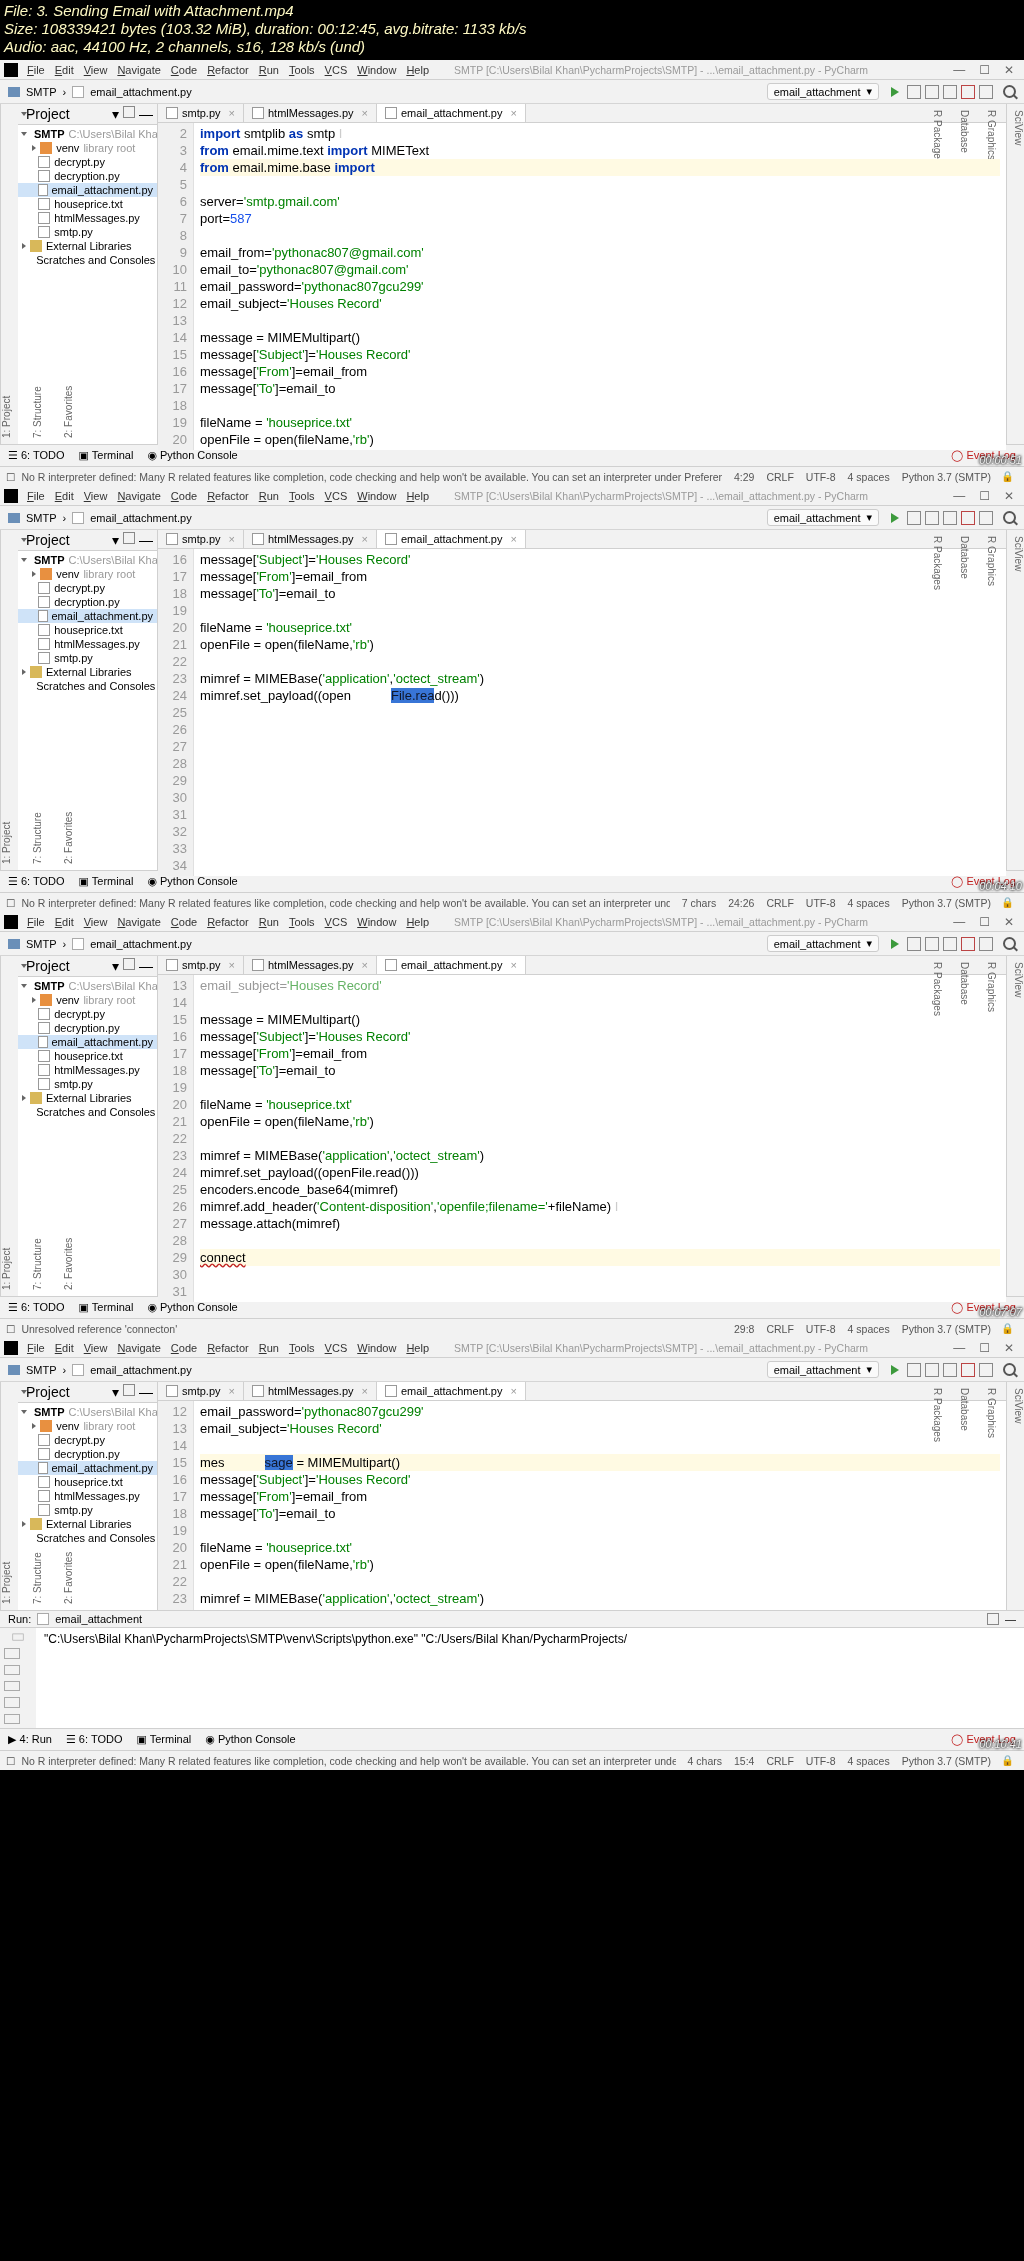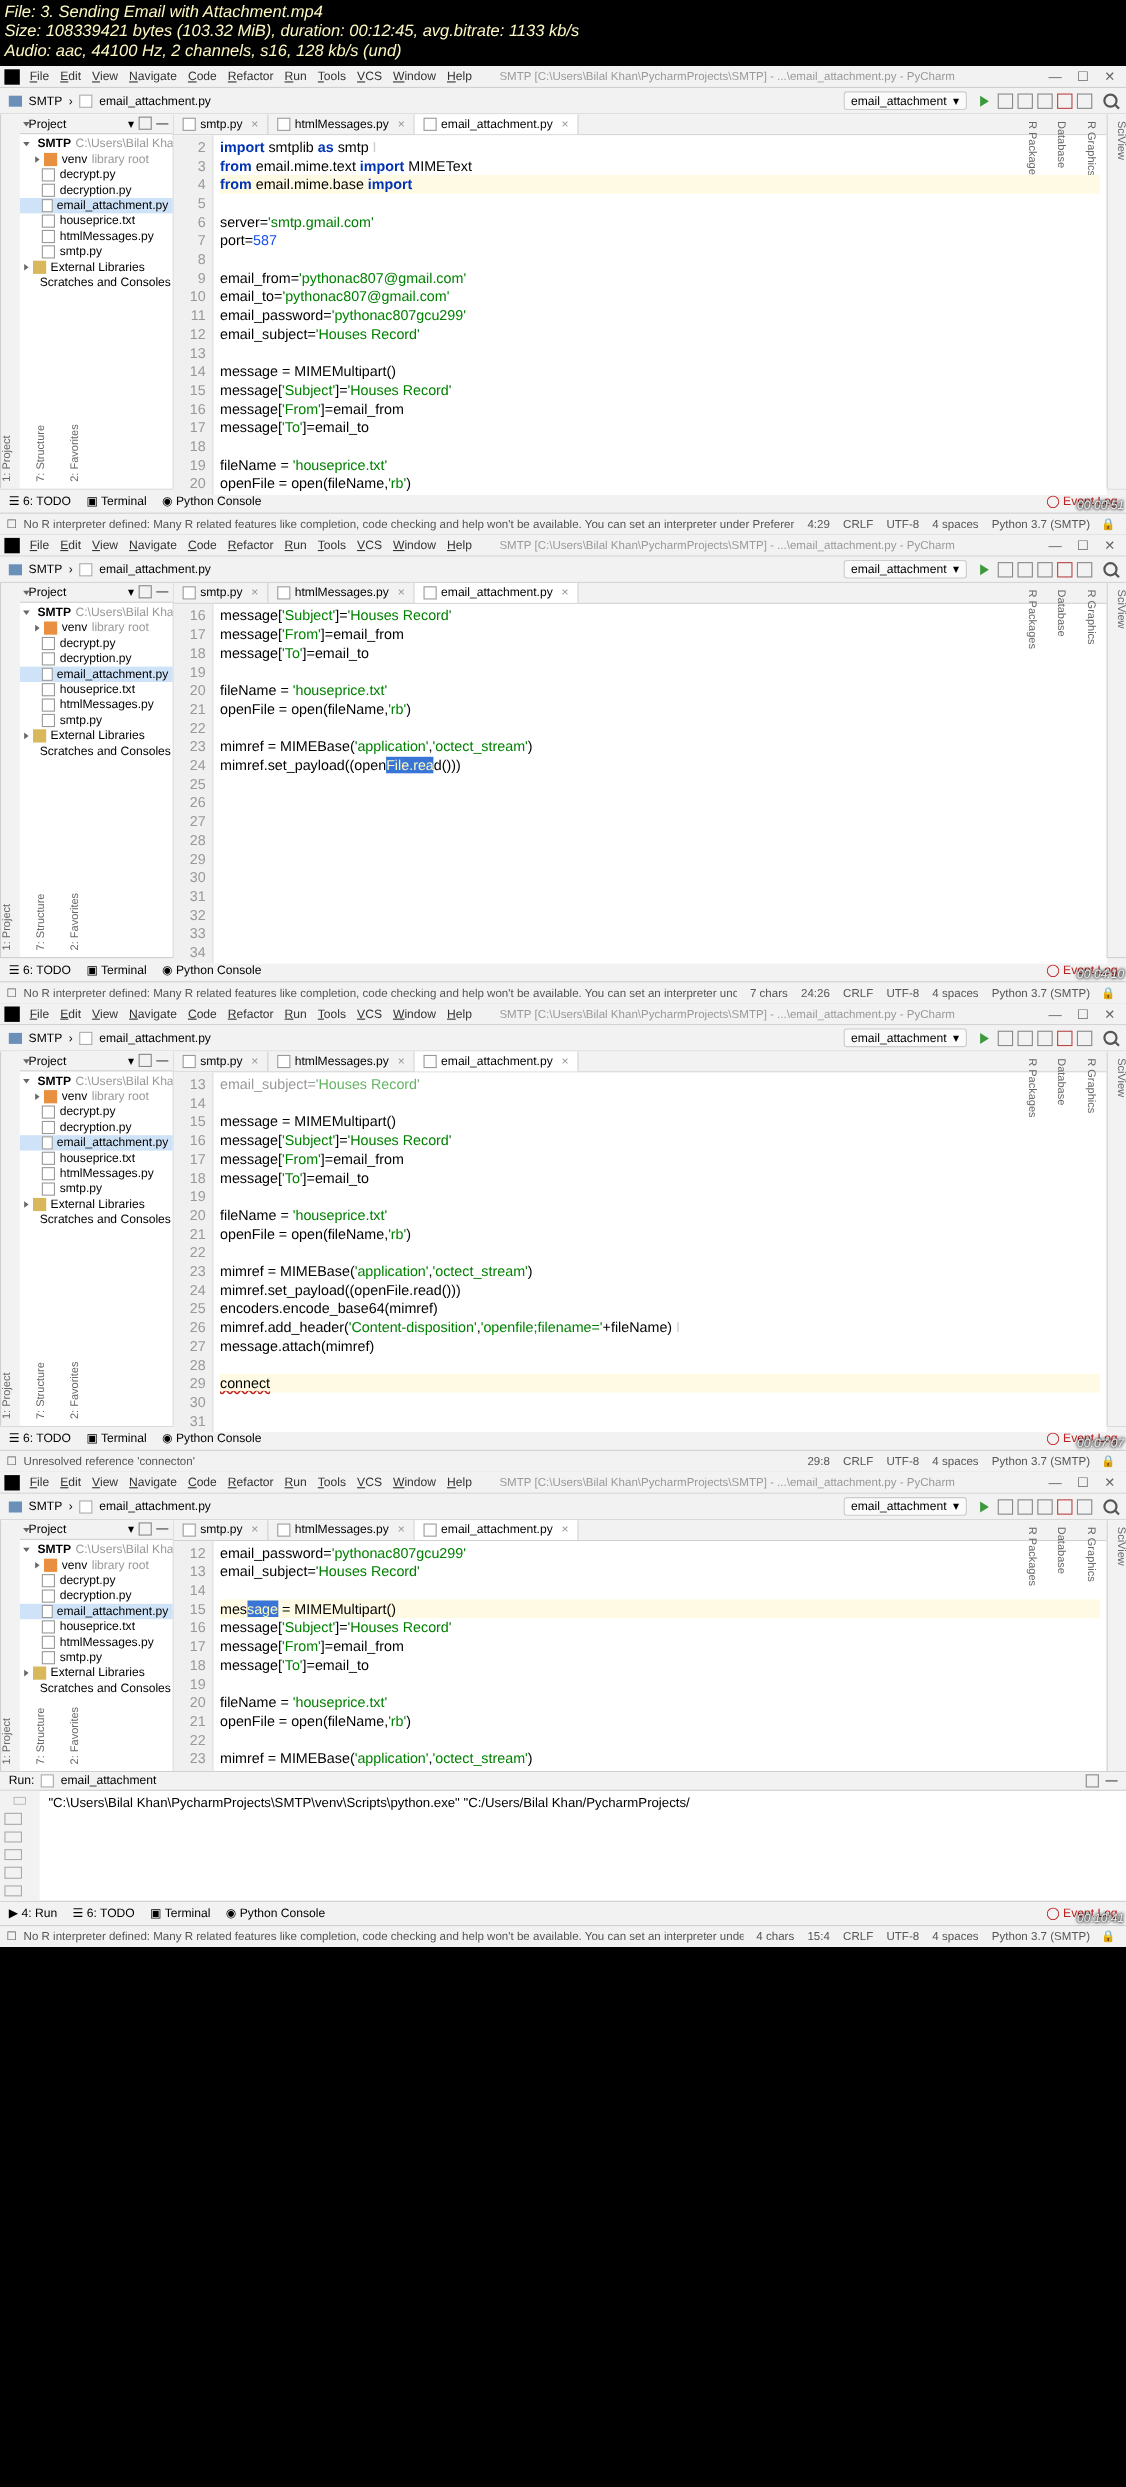--- a/index.html
+++ b/index.html
@@ -19,21 +19,21 @@
   .toolbar .spacer { flex: 1; }
   .run-config { display: flex; align-items: center; border: 1px solid #ccc; border-radius: 3px; padding: 1px 6px; font-size: 11px; margin-right: 6px; background: #fafafa; }
   .play { width: 0; height: 0; border-left: 8px solid #3c9a3c; border-top: 5px solid transparent; border-bottom: 5px solid transparent; margin: 0 6px; }
   .tool-ico { width: 14px; height: 14px; border: 1px solid #888; margin: 0 2px; }
   .search-ico { width: 13px; height: 13px; border: 2px solid #555; border-radius: 50%; margin: 0 8px; position: relative; }
   .search-ico::after { content: ""; position: absolute; width: 5px; height: 2px; background: #555; bottom: -2px; right: -4px; transform: rotate(45deg); }
   .body-area { display: flex; background: #fff; position: relative; }
   .left-gutter { width: 18px; background: #f2f2f2; border-right: 1px solid #d0d0d0; writing-mode: vertical-rl; font-size: 10px; color: #666; display: flex; flex-direction: column; gap: 20px; padding-top: 6px; transform: rotate(180deg); }
   .right-gutter { width: 18px; background: #f2f2f2; border-left: 1px solid #d0d0d0; writing-mode: vertical-rl; font-size: 10px; color: #666; display: flex; flex-direction: column; gap: 16px; padding-top: 6px; }
   .sidebar { width: 140px; background: #fff; border-right: 1px solid #d0d0d0; font-size: 11px; }
-  .side-hdr { display: flex; align-items: center; background: #f2f2f2; border-bottom: 1px solid #d0d0d0; padding: 2px 4px; font-size: 11px; }
+  .side-hdr { display: flex; align-items: center; background: #f2f2f2; border-bottom: 1px solid #d0d0d0; padding: 2px 4px; font-size: 14px; }
   .side-hdr .ico-group { margin-left: auto; display: flex; gap: 4px; }
   .gear { width: 12px; height: 12px; border: 1px solid #888; }
   .tree { padding: 2px 0; }
   .tree .node { display: flex; align-items: center; gap: 4px; padding: 1px 4px; white-space: nowrap; overflow: hidden; }
   .node.sel { background: #cfe3f8; }
   .tri { width: 0; height: 0; border-left: 4px solid #666; border-top: 3px solid transparent; border-bottom: 3px solid transparent; }
   .tri.down { transform: rotate(90deg); }
   .fico { width: 12px; height: 12px; display: inline-block; }
   .fico.folder { background: #6a8fb8; }
   .fico.py { background: #fff; border: 1px solid #999; position: relative; }
@@ -45,21 +45,21 @@
   .tab.active { background: #fff; }
   .tab .x { color: #999; margin-left: 4px; }
   .code-area { display: flex; flex: 1; font-family: Consolas, monospace; font-size: 13px; background: #fff; }
   .linecol { width: 36px; background: #f0f0f0; color: #999; text-align: right; padding: 2px 6px 2px 2px; border-right: 1px solid #e0e0e0; }
   .linecol div { height: 17px; line-height: 17px; }
   .code { flex: 1; padding: 2px 6px; overflow: hidden; position: relative; }
   .code .ln { height: 17px; line-height: 17px; white-space: pre; }
   .kw { color: #0033B3; font-weight: bold; }
   .str { color: #008000; font-weight: 500; }
   .num { color: #1750EB; }
-  .hlsel { background: #3875d6; color: #fef9c3; }
+  .hlsel { background: #3875d6; color: #0f172a; margin-left: 40px; }
   .ln.active { background: #fffae3; }
   .botbar { display: flex; align-items: center; height: 22px; background: #f2f2f2; border-top: 1px solid #d0d0d0; font-size: 11px; padding: 0 8px; gap: 14px; }
   .botbar .spacer { flex: 1; }
   .evlog { color: #c02020; }
   .statusbar { display: flex; align-items: center; height: 20px; background: #f2f2f2; border-top: 1px solid #d0d0d0; font-size: 10.5px; padding: 0 6px; color: #555; }
   .statusbar .cell { margin: 0 6px; }
   .timestamp-badge { position: absolute; bottom: 20px; right: 2px; color: #eee; font-size: 11px; font-family: Arial; text-shadow: 0 0 3px #000, 0 0 3px #000; font-style:italic;}
   .run-panel { background: #fff; border-top: 1px solid #d0d0d0; font-family: Consolas, monospace; font-size: 12px; }
   .run-hdr { background: #f2f2f2; border-bottom: 1px solid #d0d0d0; padding: 2px 8px; font-size: 11px; display: flex; align-items: center; gap: 6px; }
   .run-body { display: flex; }

